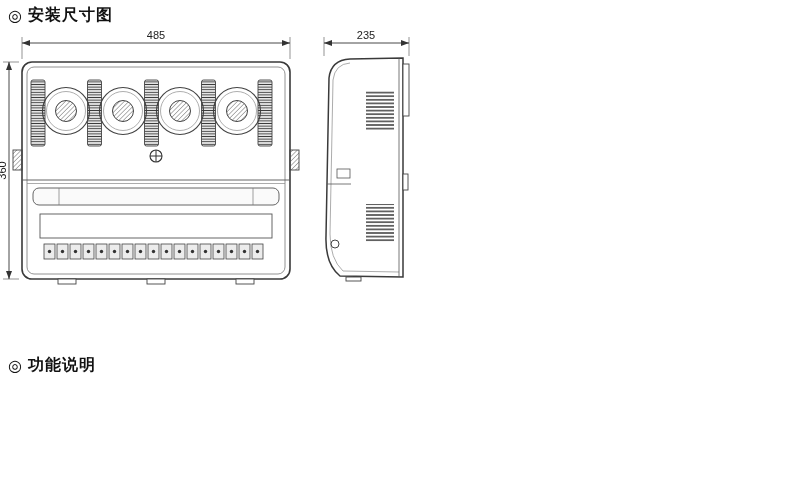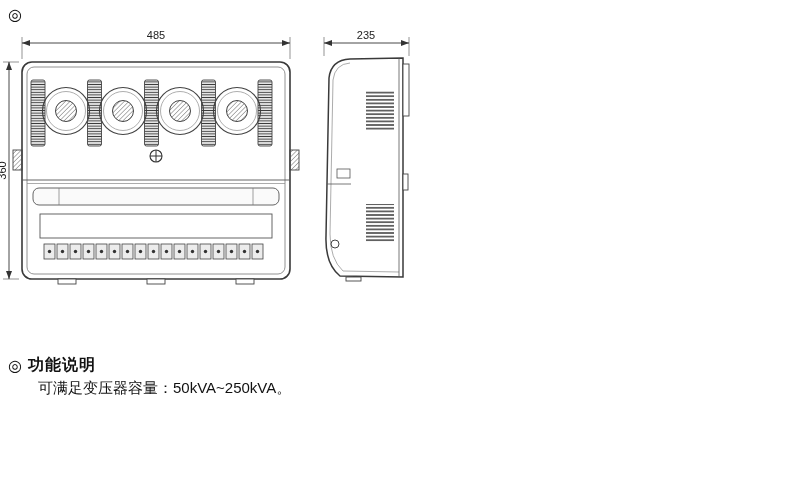--- a/index.html
+++ b/index.html
@@ -19,20 +19,21 @@
     font-size:15px;line-height:22.5px;color:#111;
   }
   .desc p{margin:0;text-indent:2em;}
   svg text{font-family:"Liberation Sans","DejaVu Sans",sans-serif;}
 </style>
 </head>
 <body>
 
 <div class="sec-title" id="title1">
   <span>◎</span>
+  <span>安装尺寸图</span>
 </div>
 
 <svg id="drawing" width="800" height="272" viewBox="0 0 800 272">
   <defs>
     <pattern id="diag" width="3.2" height="3.2" patternUnits="userSpaceOnUse" patternTransform="rotate(45)">
       <line x1="0" y1="0" x2="0" y2="3.2" stroke="#555" stroke-width="0.9"></line>
     </pattern>
     <pattern id="barHatch" width="4" height="2.6" patternUnits="userSpaceOnUse">
       <line x1="0" y1="1.3" x2="4" y2="1.3" stroke="#3c3c3c" stroke-width="1.1"></line>
     </pattern>
@@ -176,14 +177,13 @@
     <rect x="346" y="251" width="15" height="4" fill="#fff" stroke="#444" stroke-width="0.9"></rect>
   </g>
 </svg>
 
 <div class="sec-title" id="title2">
   <span>◎</span>
   <span>功能说明</span>
 </div>
 
 <div class="desc">
-  <p>可满足变压器容量：50kVA~250kVA。</p>
 </div>
 
 </body></html>

